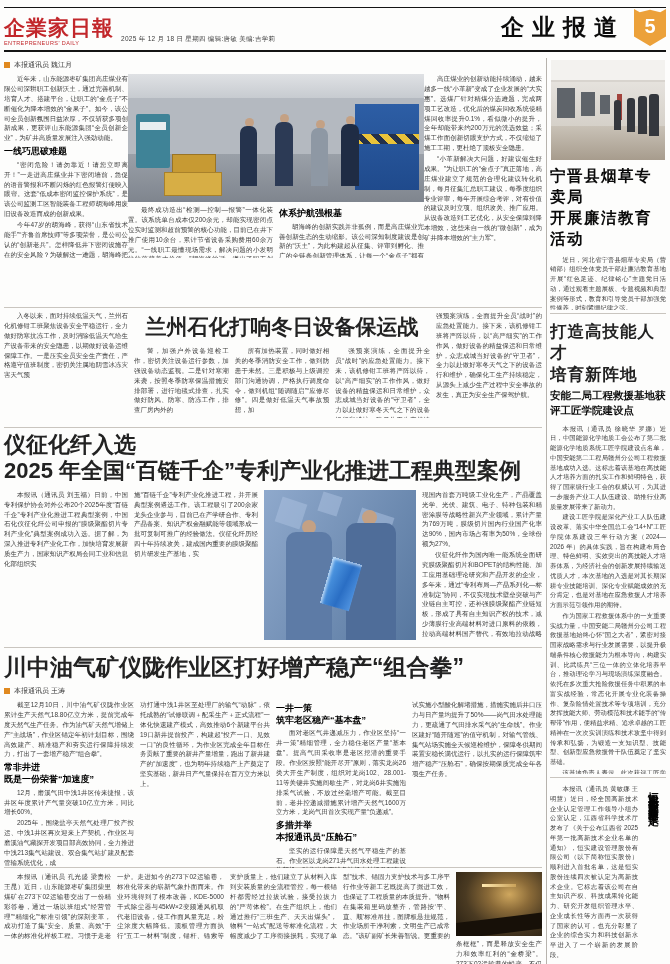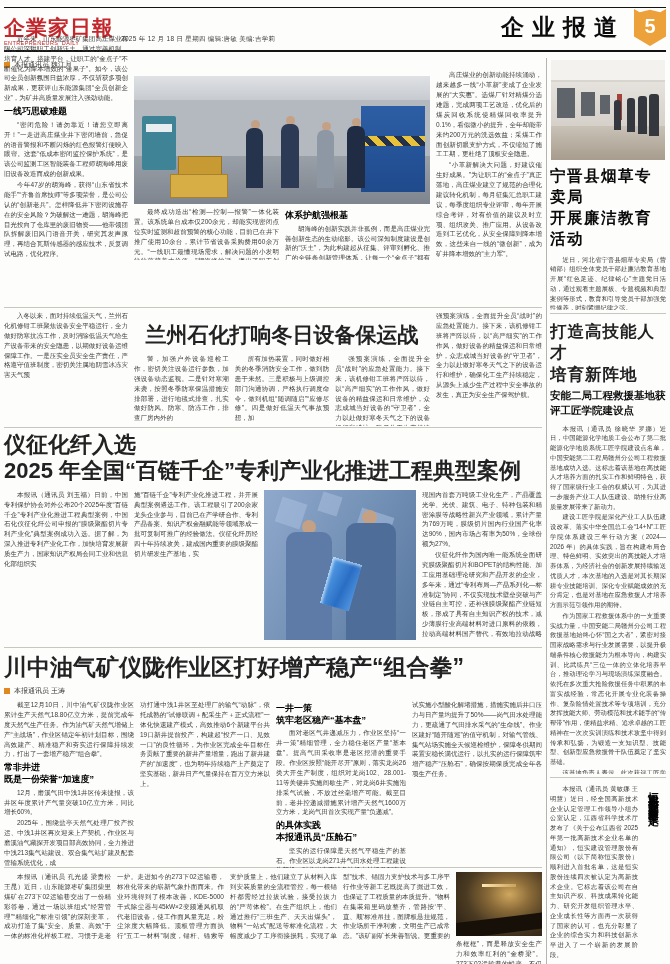--- a/index.html
+++ b/index.html
@@ -29,32 +29,32 @@
   .bodytext p{margin:0 0 1px;text-indent:13px;}
   .col{overflow:hidden;}
   .subhead{font-weight:bold;font-size:9px;color:#000;margin:3px 0 2px;text-indent:0;line-height:1.3;}
   .byline{font-size:7px;color:#333;margin:3px 0 4px;display:flex;align-items:center;gap:4px;}
   .byline .sq{width:6px;height:6px;background:#e0891f;display:inline-block;}
   .hairline{border-top:1px solid #c9c5bf;margin:3px 0 0;}
 
   .sec{box-sizing:border-box;}
   .secA{height:252px;padding-top:5px;}
   .hlA{font-size:28px;font-weight:900;color:#080808;margin:1px 0 2px;white-space:nowrap;letter-spacing:0;}
-  .rowA{display:flex;gap:6px;height:186px;align-items:flex-end;}
+  .rowA{display:flex;gap:0;height:186px;}
   .colA1{width:124px;}
   .midA{width:296px;}
   .underA{display:flex;gap:6px;height:53px;overflow:hidden;margin-top:3px;}
   .underA>div{flex:1;}
   .colA3{flex:1;}
 
   .secB{height:116px;padding-top:3px;}
   .rowB{display:flex;gap:6px;height:106px;}
   .colB1{width:124px;}
   .midB{width:296px;}
-  .hlB{font-size:21px;font-weight:900;text-align:center;margin:10px 0 5px;white-space:nowrap;}
+  .hlB{font-size:21px;font-weight:900;text-align:center;margin:2px 0 5px;white-space:nowrap;}
   .innerB{display:flex;gap:6px;height:72px;overflow:hidden;}
   .innerB>div{flex:1;}
   .colB5{flex:1;}
 
   .secC{height:216px;padding-top:4px;}
   .hlC{font-size:22px;font-weight:900;line-height:1.2;margin:0;white-space:nowrap;}
   .rowC{display:flex;gap:6px;height:150px;margin-top:5px;}
   .colC1,.colC2{width:124px;}
   .colC4{flex:1;}
 
@@ -275,21 +275,21 @@
           <div class="col">
             <p style="text-indent:0">功打通中浅1井区至处理厂的输气“动脉”，依托成熟的“试修联调＋配采生产＋正式流程”一体化快速建产模式，高效推动6个新建平台共19口新井提前投产，构建起“投产一口、见效一口”的良性循环，为作业区完成全年目标任务贡献了重要的新井产量增量，跑出了新井建产的“加速度”，也为明年持续稳产上产奠定了坚实基础，新井日产气量保持在百万立方米以上。</p>
           </div>
           <div class="col">
             <div class="subhead">
               <span>一井一策</span><br>
               <span>筑牢老区稳产“基本盘”</span>
             </div>
             <p>面对老区气井递减压力，作业区坚持“一井一策”精细管理，全力稳住老区产量“基本盘”。提高气田采收率是老区挖潜的重要手段。作业区按照“能开尽开”原则，落实龙岗26类大开生产制度，组织对龙岗102、28.001-11等关键井实施间歇生产，对龙岗6井实施泡排采气试验，不放过丝毫增产可能。截至目前，老井控递减措施累计增产天然气1600万立方米，龙岗气田首次实现产量“负递减”。</p>
             <div class="subhead">
-              <span>的具体实践</span><br>
+              <span>多措并举</span><br>
               <span>本报通讯员“压舱石”</span>
             </div>
             <p>坚实的运行保障是天然气平稳生产的基石。作业区以龙岗271井气田水处理工程建设为契机，对龙岗东西线各站场水站场及配套气田水管网进行了系统适应性改造，此举不仅显著提升了龙</p>
           </div>
           <div class="col">
             <p style="text-indent:0">试实施小型酸化解堵措施，措施实施后井口压力与日产量均提升了50%——岗气田水处理能力，更疏通了气田排水采气的“生命线”。作业区建好“随开随巡”的值守机制，对输气管线、集气站场实施全天候巡检维护，保障冬供期间装置安稳长满优运行，以扎实的运行保障筑牢增产稳产“压舱石”，确保按期保质完成全年各项生产任务。</p>
           </div>
         </div>
       </div>
 

